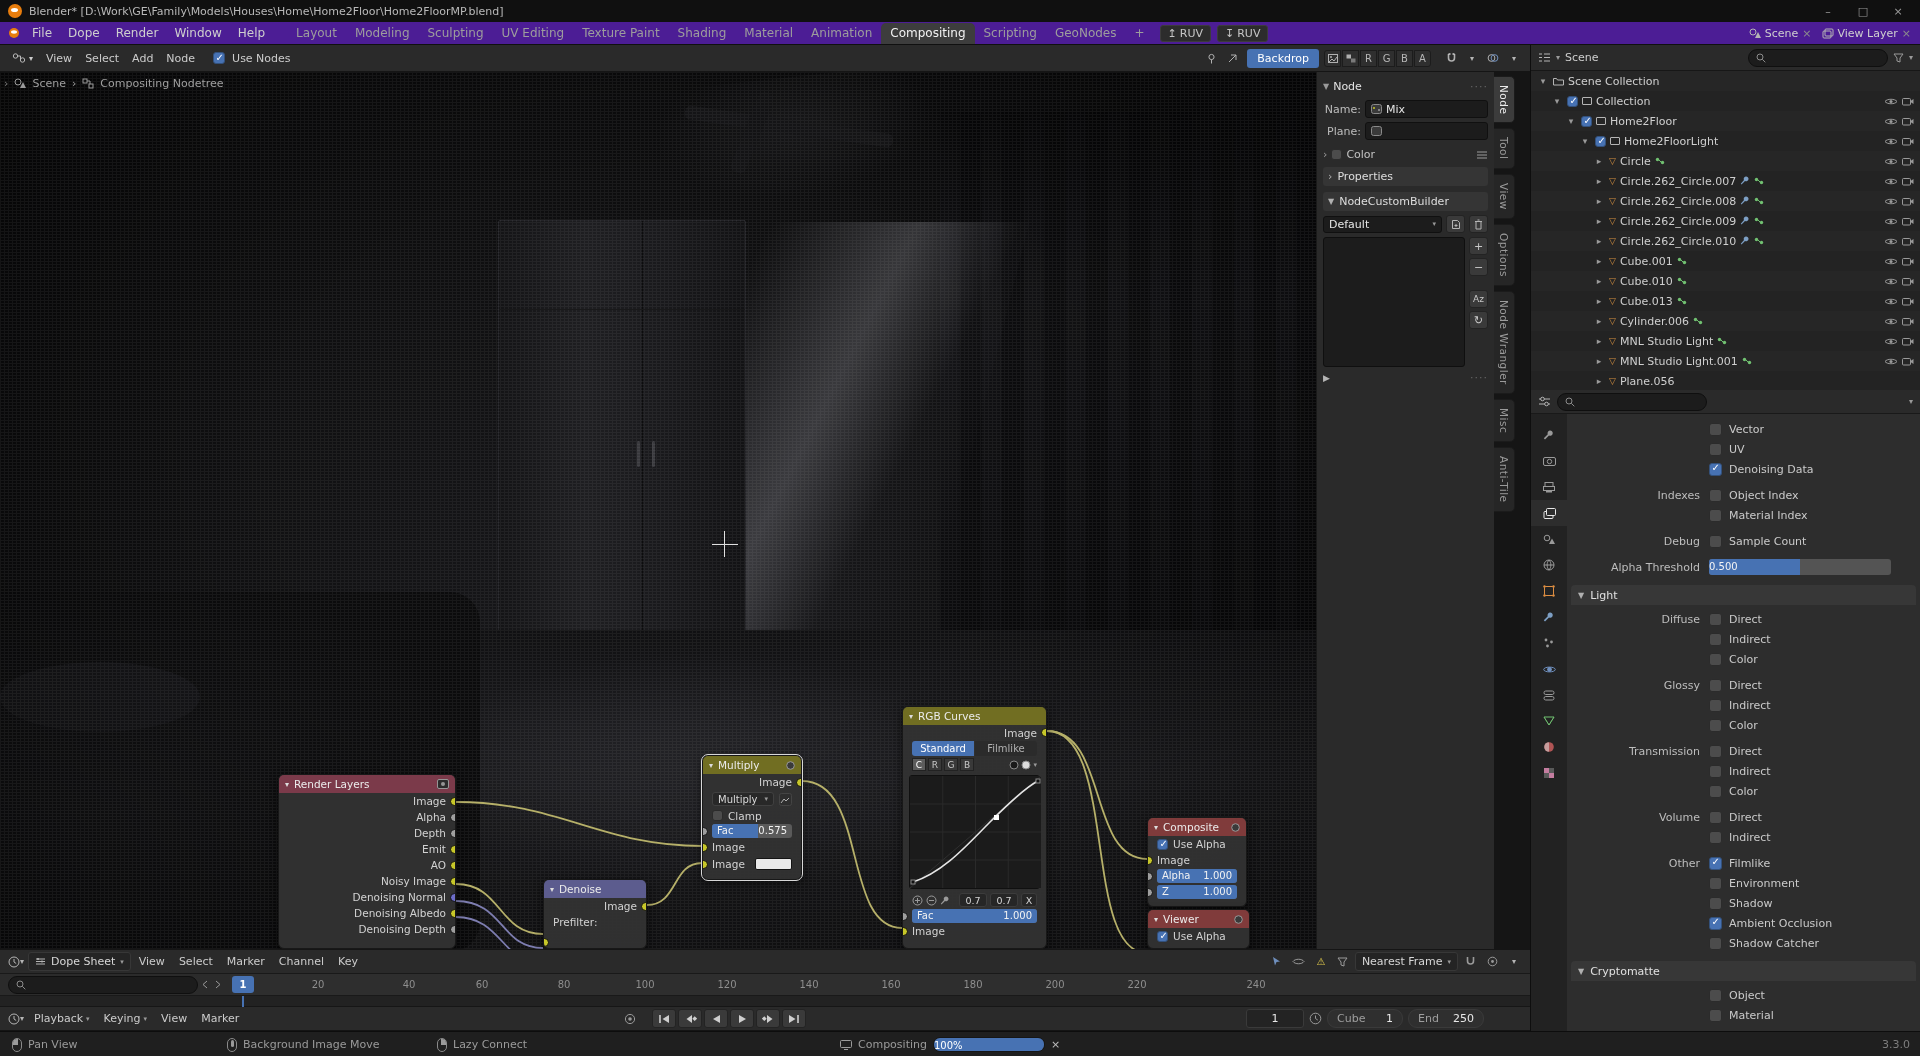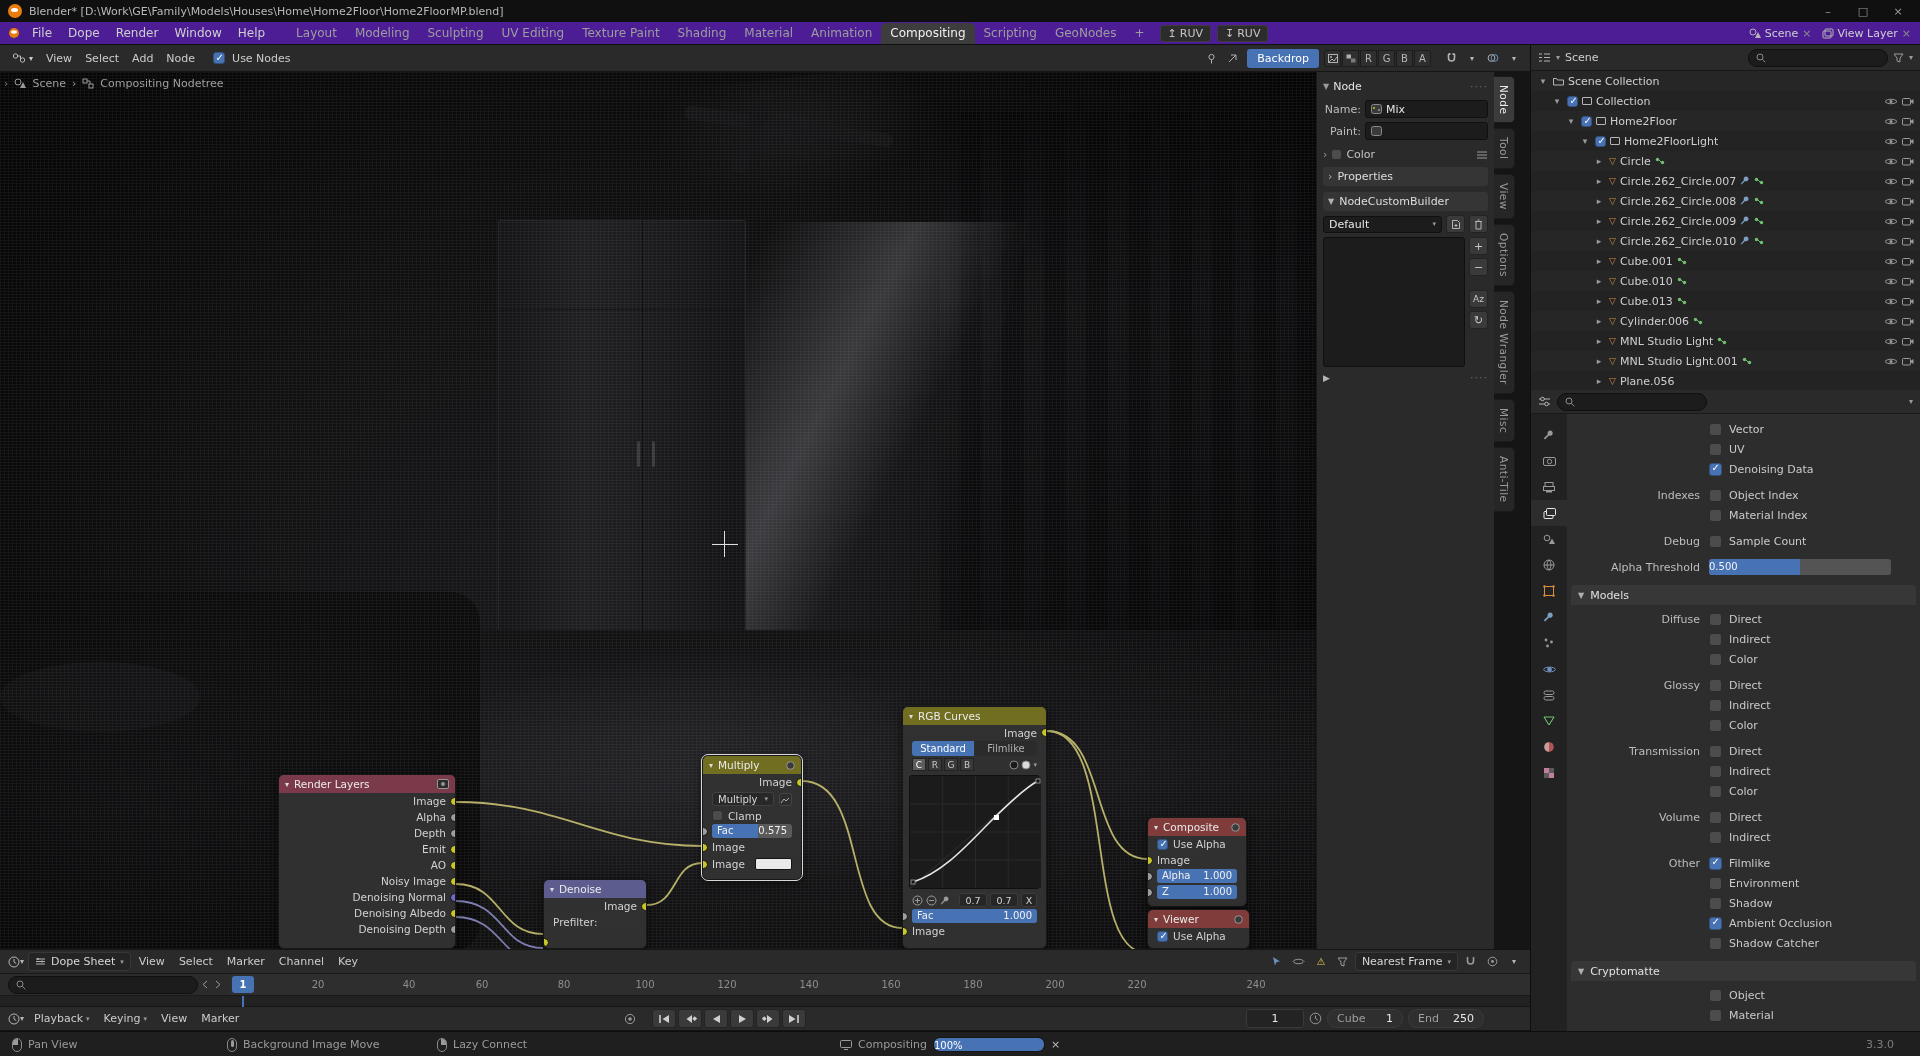--- a/index.html
+++ b/index.html
@@ -610,21 +610,21 @@
     <span class="field">
       <svg width="11" height="10" viewBox="0 0 11 10">
           <rect x="0.5" y="0.5" width="10" height="9" rx="2" fill="#3a3a3a" stroke="#8a8a8a"></rect>
           <circle cx="3" cy="4" r="1" fill="#c7c729"></circle>
           <circle cx="8" cy="6" r="1" fill="#9e9e9e"></circle>
         </svg>
       <span>Mix</span>
     </span>
   </div>
   <div class="np-row">
-    <span class="np-lab">Paint:</span>
+    <span class="np-lab">Plane:</span>
     <span class="field">
       <svg width="11" height="10" viewBox="0 0 11 10">
           <rect x="0.5" y="0.5" width="10" height="9" rx="2" fill="#3a3a3a" stroke="#8a8a8a"></rect>
         </svg>
     </span>
   </div>
   <div class="np-row" style="margin-top:8px">
     <span style="color:#9a9a9a">›</span>
     <span class="cb" style="width:11px;height:11px"></span>
     <span>Color</span>
@@ -1131,21 +1131,21 @@
     <div class="pr-row">
       <span class="pr-lab">Alpha Threshold</span>
       <span class="pslider">
         <span class="f" style="width:50%"></span>
         <span class="t">0.500</span>
       </span>
     </div>
 
     <div class="ppanelh">
       <span style="font-size:8px;color:#b0b0b0">▼</span>
-      <span>Models</span>
+      <span>Light</span>
     </div>
     <div class="pr-row">
         <span class="pr-lab">Diffuse</span>
         <span class="cb cbp"></span>
         <span class="pr-cl">Direct</span>
       </div>
     <div class="pr-row">
         <span class="pr-lab"></span>
         <span class="cb cbp"></span>
         <span class="pr-cl">Indirect</span>
@@ -1429,16 +1429,16 @@
         <rect x="0.5" y="0.5" width="11" height="7" rx="1" fill="none" stroke="#9a9a9a"></rect>
         <path d="M4 9.5h4" stroke="#9a9a9a"></path>
       </svg>
     <span>Compositing</span>
     <span class="progress">
       <span class="f"></span>
       <span class="t">100%</span>
     </span>
     <span style="color:#bdbdbd">×</span>
   </span>
-  <span class="sb-item" style="right:26px">
+  <span class="sb-item" style="right:10px">
     <span style="color:#7e7e7e">3.3.0</span>
   </span>
 </div>
 
 </body></html>

